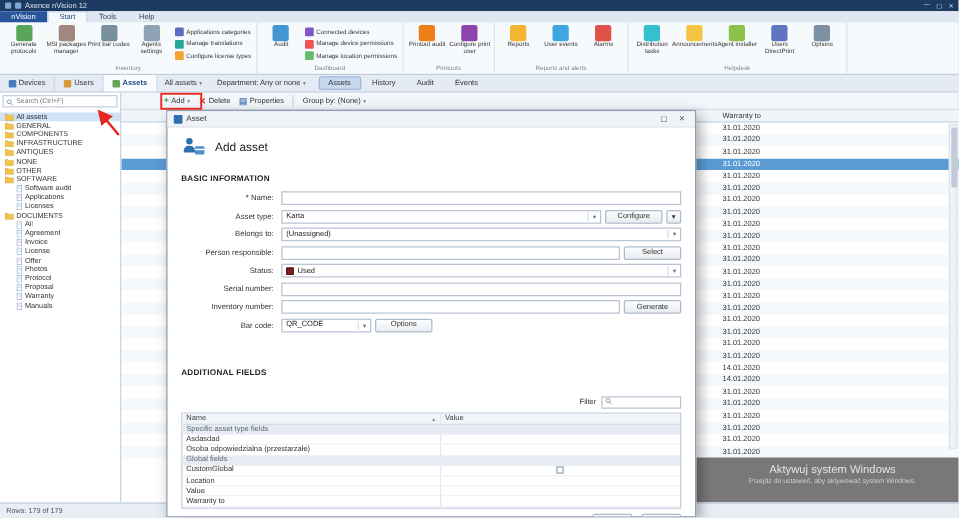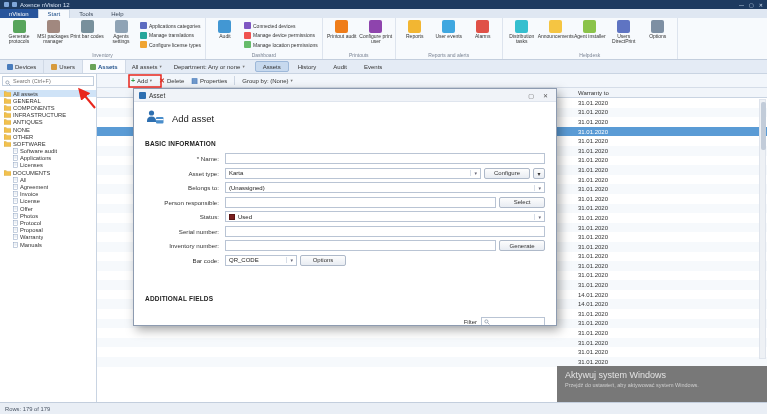--- a/index.html
+++ b/index.html
@@ -75,31 +75,31 @@
   .thead .hlabel { position:absolute; left:481px; top:1.5px; font-weight:normal; color:#333; }
   .trow { height:9.6px; display:flex; align-items:center; font-size:6px; color:#333; }
   .trow.alt { background:#f6f9fc; }
   .trow.sel { background:#5a9bd5; color:#fff; }
   .trow .tcell { margin-left:481px; white-space:nowrap; }
   .vscroll { position:absolute; right:1px; top:11px; width:7px; height:260px; background:#eef1f5; border:1px solid #dfe4ec; }
   .vthumb { position:absolute; left:0; top:2px; width:5px; height:48px; background:#c2ccd9; border-radius:2px; margin:0 0 0 0.5px; }
 
   
   .watermark { position:absolute; left:557px; top:366px; width:210px; height:36px; background:#787878;
-               color:#dedede; padding:4px 0 0 8px; z-index:2; }
+               color:#dedede; padding:4px 0 0 8px; z-index:2;text-align:center; }
   .wm1 { font-size:9px; color:#e3e3e3; }
   .wm2 { font-size:5.5px; color:#cfcfcf; margin-top:2px; }
 
   
   .statusbar { position:absolute; left:0; top:402px; width:767px; height:12px; background:#e9eef5;
                border-top:1px solid #c3cedd; display:flex; align-items:center; padding:0 5px;
                font-size:5.8px; color:#4a5564; z-index:2; }
 
   
-  .dialog { position:absolute; left:133px; top:88px; width:424px; height:238px; background:#fff;
+  .dialog { position:absolute; left:133px; top:88px; width:424px; height:326px; background:#fff;
             border:1px solid #8d9bb0; box-shadow:3px 4px 10px rgba(0,0,0,.35); z-index:10;
             display:flex; flex-direction:column; }
   .dlg-titlebar { height:13px; background:#f0f3f8; border-bottom:1px solid #dfe5ee; display:flex;
                   align-items:center; gap:3px; padding:0 5px; font-size:6.5px; color:#333; flex:none; }
   .dlg-ticon { width:7px; height:7px; background:#2e6fb0; border-radius:1px; flex:none; }
   .dlg-title { flex:1; }
   .dlg-wbtn { font-size:6px; color:#555; padding:0 3px; }
   .dlg-body { flex:1; display:flex; flex-direction:column; padding:3px 11px 3px 11px; overflow:hidden; }
   .dlg-head { display:flex; align-items:center; gap:7px; padding:3px 0 5px; }
   .asset-icon { display:inline-flex; flex:none; }

